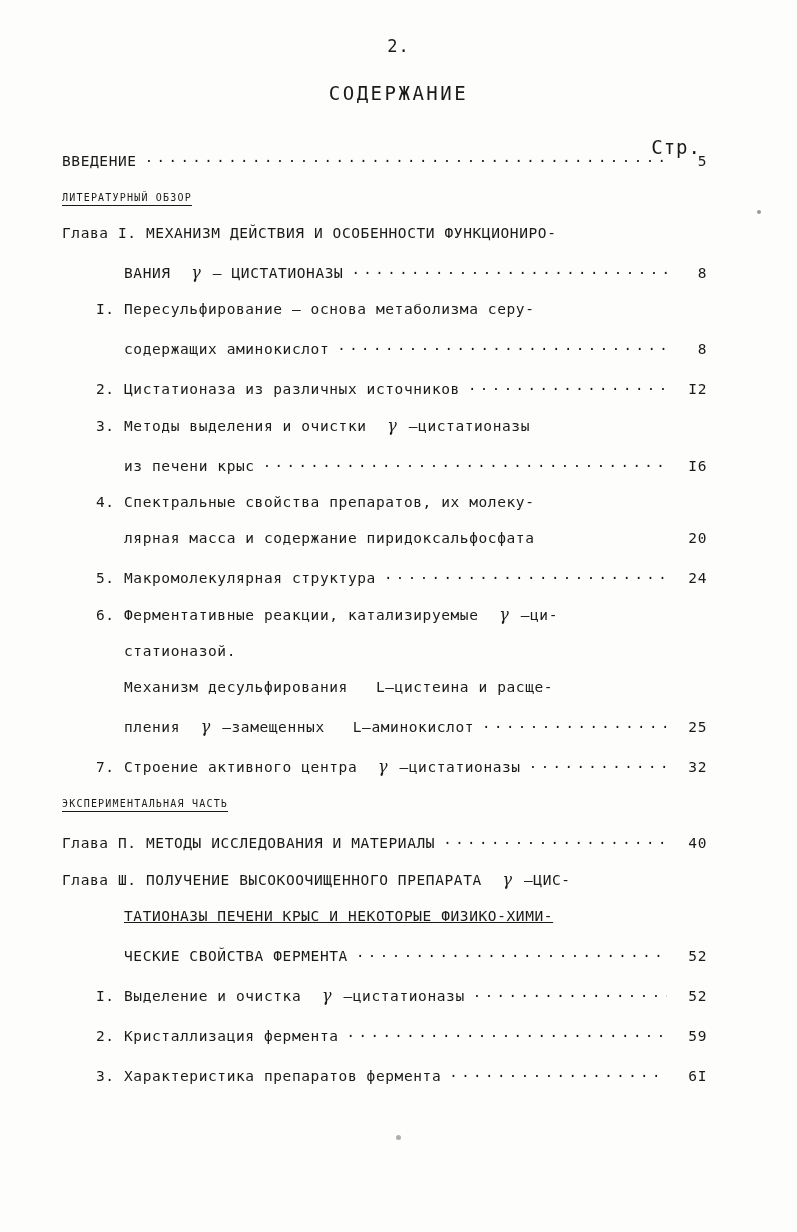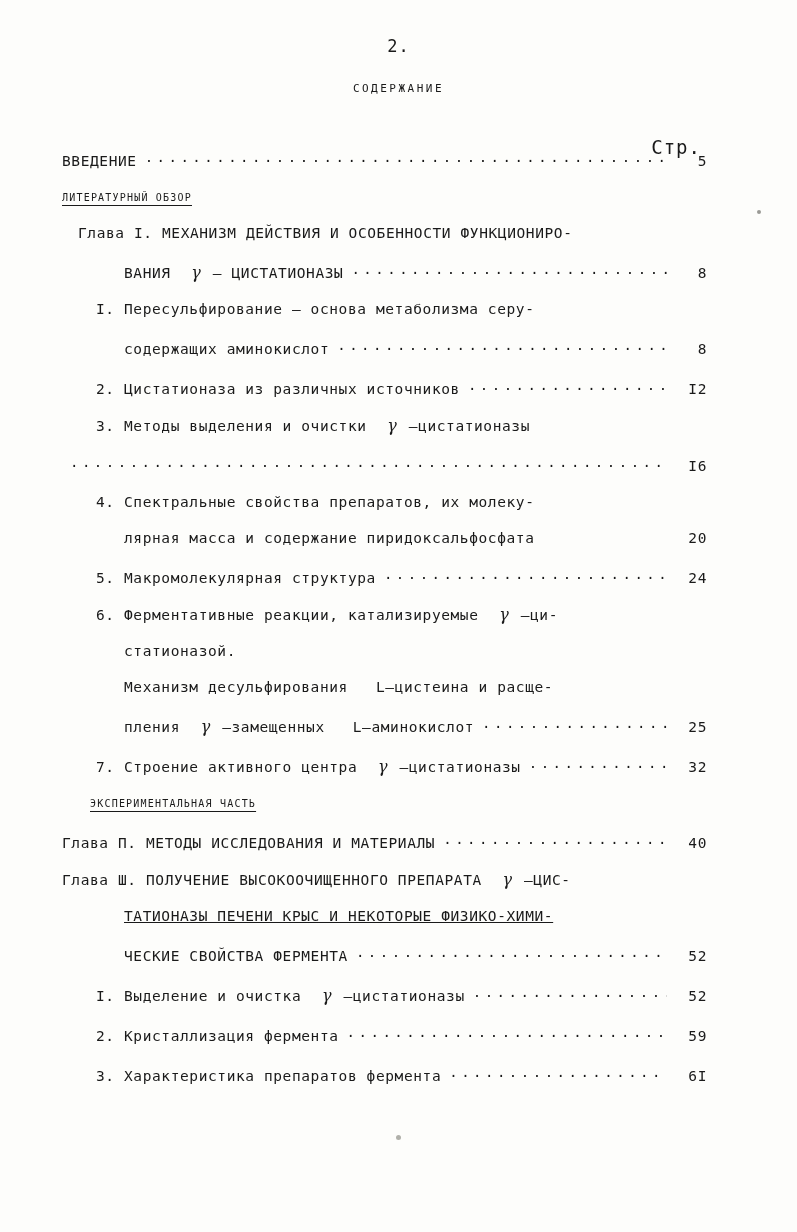--- a/index.html
+++ b/index.html
@@ -28,21 +28,21 @@
     text-align: center;
     font-size: 17px;
     letter-spacing: 1px;
   }
   .doc-title {
     position: absolute;
     top: 82px;
     left: 0;
     right: 0;
     text-align: center;
-    font-size: 11px;
+    font-size: 19px;
     letter-spacing: 2.5px;
   }
   .col-head {
     position: absolute;
     top: 136px;
     right: 96px;
     font-size: 19px;
     letter-spacing: 1px;
   }
   .toc {
@@ -128,39 +128,39 @@
   <div class="col-head">Стр.</div>
 
   <div class="toc" id="toc">
       <div class="entry">
         <div class="line"><span style="padding-left: 0px;"><span class="txt">ВВЕДЕНИЕ</span></span><span class="dots">..........................................................................................</span><span class="pageno">5</span></div>
       </div>
       <div class="entry">
         <div class="line"><span class="label-head" style="padding-left: 0px;"><span class="txt">ЛИТЕРАТУРНЫЙ ОБЗОР</span></span><span class="nodots"></span><span class="pageno"></span></div>
       </div>
       <div class="entry">
-        <div class="line"><span style="padding-left: 0px; margin-left: 16px;"><span class="txt">Глава I. </span><span class="txt">МЕХАНИЗМ ДЕЙСТВИЯ И ОСОБЕННОСТИ ФУНКЦИОНИРО-</span></span><span class="nodots"></span><span class="pageno"></span></div>
+        <div class="line"><span style="padding-left: 0px;"><span class="txt">Глава I. </span><span class="txt">МЕХАНИЗМ ДЕЙСТВИЯ И ОСОБЕННОСТИ ФУНКЦИОНИРО-</span></span><span class="nodots"></span><span class="pageno"></span></div>
       </div>
       <div class="entry">
         <div class="line"><span style="padding-left: 62px;"><span class="txt">ВАНИЯ  </span><span class="gamma">γ</span><span class="txt"> – ЦИСТАТИОНАЗЫ</span></span><span class="dots">..........................................................................................</span><span class="pageno">8</span></div>
       </div>
       <div class="entry">
         <div class="line"><span style="padding-left: 34px;"><span class="txt">I. </span><span class="txt">Пересульфирование – основа метаболизма серу-</span></span><span class="nodots"></span><span class="pageno"></span></div>
       </div>
       <div class="entry">
         <div class="line"><span style="padding-left: 62px;"><span class="txt">содержащих аминокислот</span></span><span class="dots">..........................................................................................</span><span class="pageno">8</span></div>
       </div>
       <div class="entry">
         <div class="line"><span style="padding-left: 34px;"><span class="txt">2. </span><span class="txt">Цистатионаза из различных источников</span></span><span class="dots">..........................................................................................</span><span class="pageno">I2</span></div>
       </div>
       <div class="entry">
         <div class="line"><span style="padding-left: 34px;"><span class="txt">3. </span><span class="txt">Методы выделения и очистки  </span><span class="gamma">γ</span><span class="txt"> –цистатионазы</span></span><span class="nodots"></span><span class="pageno"></span></div>
       </div>
       <div class="entry">
-        <div class="line"><span class="dots">..........................................................................................</span><span class="pageno">I6</span></div>
+        <div class="line"><span style="padding-left: 62px;"><span class="txt">из печени крыс</span></span><span class="dots">..........................................................................................</span><span class="pageno">I6</span></div>
       </div>
       <div class="entry">
         <div class="line"><span style="padding-left: 34px;"><span class="txt">4. </span><span class="txt">Спектральные свойства препаратов, их молеку-</span></span><span class="nodots"></span><span class="pageno"></span></div>
       </div>
       <div class="entry">
         <div class="line"><span style="padding-left: 62px;"><span class="txt">лярная масса и содержание пиридоксальфосфата</span></span><span class="nodots"></span><span class="pageno">20</span></div>
       </div>
       <div class="entry">
         <div class="line"><span style="padding-left: 34px;"><span class="txt">5. </span><span class="txt">Макромолекулярная структура</span></span><span class="dots">..........................................................................................</span><span class="pageno">24</span></div>
       </div>
@@ -173,21 +173,21 @@
       <div class="entry">
         <div class="line"><span style="padding-left: 62px;"><span class="txt">Механизм десульфирования   L–цистеина и расще-</span></span><span class="nodots"></span><span class="pageno"></span></div>
       </div>
       <div class="entry">
         <div class="line"><span style="padding-left: 62px;"><span class="txt">пления  </span><span class="gamma">γ</span><span class="txt"> –замещенных   L–аминокислот</span></span><span class="dots">..........................................................................................</span><span class="pageno">25</span></div>
       </div>
       <div class="entry">
         <div class="line"><span style="padding-left: 34px;"><span class="txt">7. </span><span class="txt">Строение активного центра  </span><span class="gamma">γ</span><span class="txt"> –цистатионазы</span></span><span class="dots">..........................................................................................</span><span class="pageno">32</span></div>
       </div>
       <div class="entry">
-        <div class="line"><span class="label-head" style="padding-left: 0px; margin-left: 28px;"><span class="txt">ЭКСПЕРИМЕНТАЛЬНАЯ ЧАСТЬ</span></span><span class="nodots"></span><span class="pageno"></span></div>
+        <div class="line"><span class="label-head" style="padding-left: 0px;"><span class="txt">ЭКСПЕРИМЕНТАЛЬНАЯ ЧАСТЬ</span></span><span class="nodots"></span><span class="pageno"></span></div>
       </div>
       <div class="entry">
         <div class="line"><span style="padding-left: 0px;"><span class="txt">Глава П. </span><span class="txt">МЕТОДЫ ИССЛЕДОВАНИЯ И МАТЕРИАЛЫ</span></span><span class="dots">..........................................................................................</span><span class="pageno">40</span></div>
       </div>
       <div class="entry">
         <div class="line"><span style="padding-left: 0px; text-align: center;"><span class="txt">Глава Ш. </span><span class="txt">ПОЛУЧЕНИЕ ВЫСОКООЧИЩЕННОГО ПРЕПАРАТА  </span><span class="gamma">γ</span><span class="txt"> –ЦИС-</span></span><span class="nodots"></span><span class="pageno"></span></div>
       </div>
       <div class="entry">
         <div class="line"><span style="padding-left: 62px; text-decoration: underline;"><span class="txt">ТАТИОНАЗЫ ПЕЧЕНИ КРЫС И НЕКОТОРЫЕ ФИЗИКО-ХИМИ-</span></span><span class="nodots"></span><span class="pageno"></span></div>
       </div>

